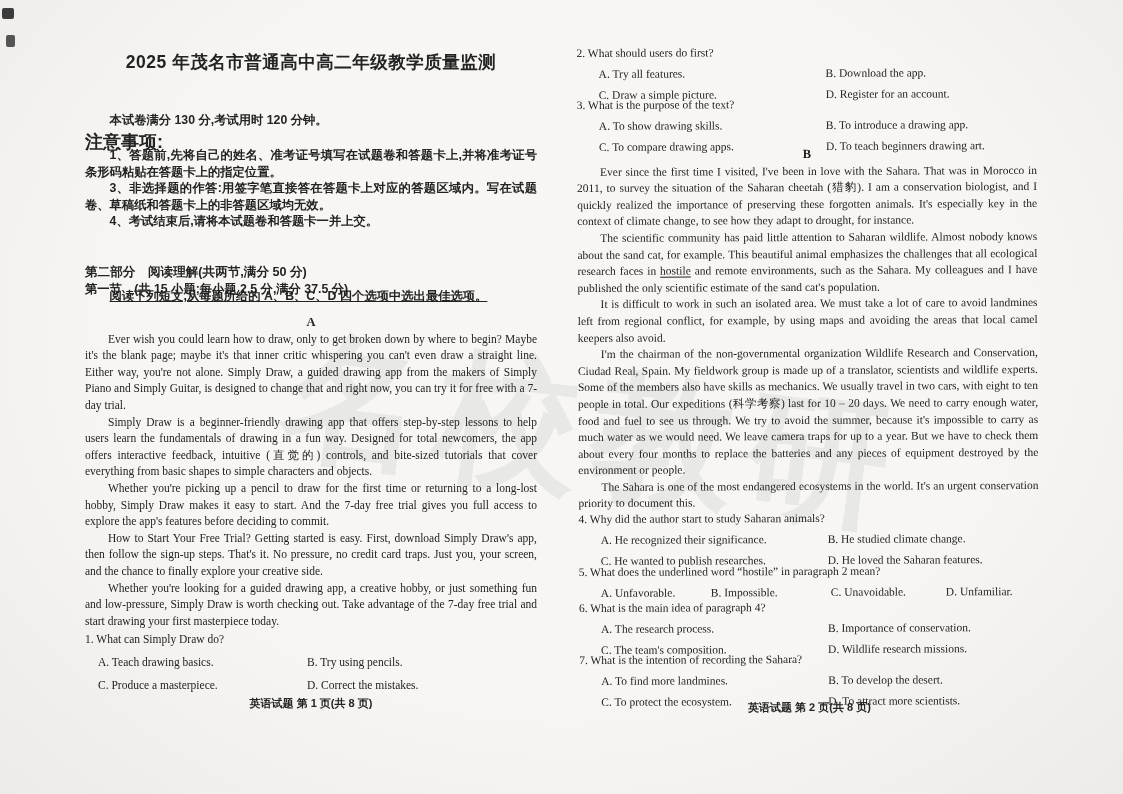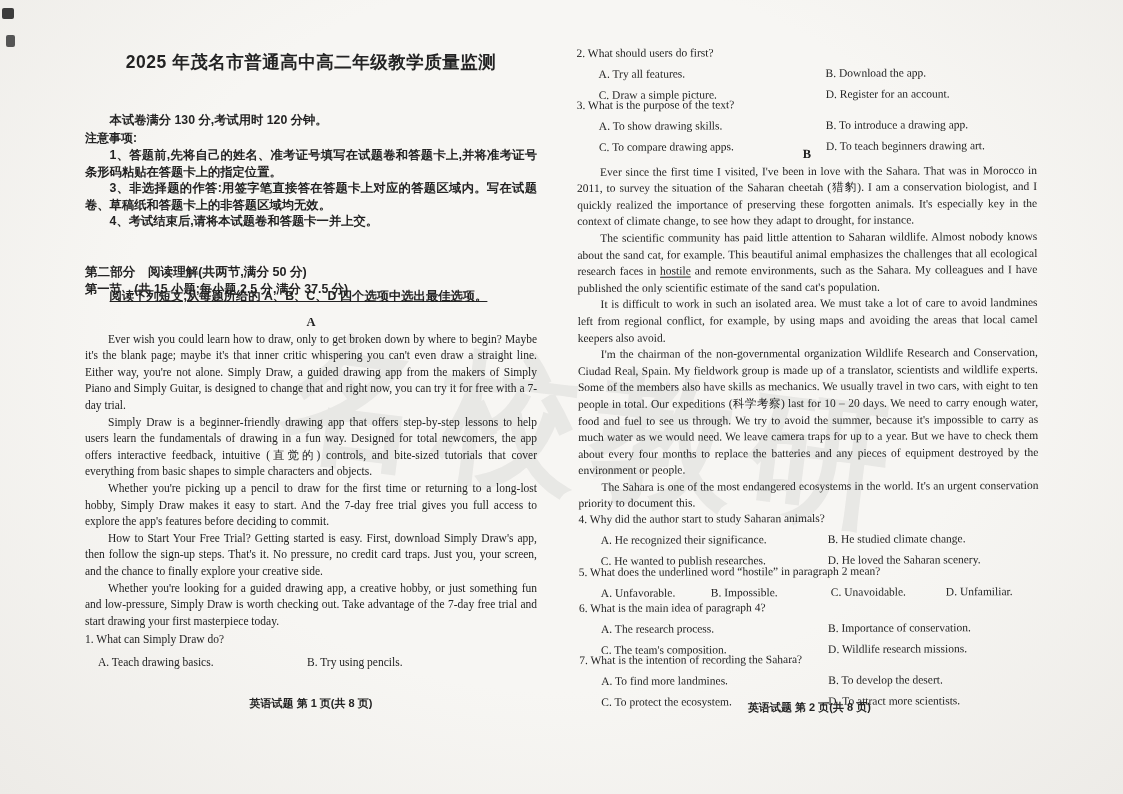--- a/index.html
+++ b/index.html
@@ -26,21 +26,21 @@
   }
   .page{position:absolute;top:0;height:794px;}
   .page-left{left:85px;width:452px;}
   .page-right{left:578px;width:460px;transform:rotate(-0.25deg);}
   .abs{position:absolute;left:0;right:0;}
 
   .cn{font-family:"Liberation Sans","DejaVu Sans",sans-serif;font-weight:700;}
   .title{top:50px;text-align:center;font-size:17.5px;letter-spacing:0.5px;}
   .subtitle{top:90px;text-align:center;font-size:15.5px;letter-spacing:2px;}
   .examinfo{top:112px;font-size:12.3px;text-indent:2em;}
-  .notice-h{top:130px;font-size:12px;}
+  .notice-h{top:130px;font-size:18px;}
   .notices{top:147px;font-size:12.3px;line-height:16.6px;}
   .notices p{margin:0;text-indent:2em;text-align:justify;}
   .part2{top:264px;font-size:12.6px;}
   .sec1{top:281px;font-size:12.3px;}
   .dirs{top:288px;font-size:12.3px;text-indent:2em;text-decoration:underline;}
 
   .plabel{text-align:center;font-weight:700;font-size:12.5px;line-height:16.6px;}
   .passage{font-size:11.5px;line-height:16.6px;}
   .passage p{margin:0;text-indent:2em;text-align:justify;}
   .pA{top:314px;}
@@ -88,20 +88,24 @@
       <p>How to Start Your Free Trial? Getting started is easy. First, download Simply Draw's app, then follow the sign-up steps. That's it. No pressure, no credit card traps. Just you, your screen, and the chance to finally explore your creative side.</p>
       <p>Whether you're looking for a guided drawing app, a creative hobby, or just something fun and low-pressure, Simply Draw is worth checking out. Take advantage of the 7-day free trial and start drawing your first masterpiece today.</p>
     </div>
 
     <div class="abs q q1">
       <p class="stem">1. What can Simply Draw do?</p>
       <div class="optrow">
         <span>A. Teach drawing basics.</span>
         <span>B. Try using pencils.</span>
       </div>
+      <div class="optrow">
+        <span>C. Produce a masterpiece.</span>
+        <span>D. Correct the mistakes.</span>
+      </div>
     </div>
 
     <div class="abs footer cn f1">英语试题 第 1 页(共 8 页)</div>
   </div>
 
   <div class="page page-right">
     <div class="abs q q2">
       <p class="stem">2. What should users do first?</p>
       <div class="optrow">
         <span>A. Try all features.</span>
@@ -135,21 +139,21 @@
     </div>
 
     <div class="abs q q4">
       <p class="stem">4. Why did the author start to study Saharan animals?</p>
       <div class="optrow">
         <span>A. He recognized their significance.</span>
         <span>B. He studied climate change.</span>
       </div>
       <div class="optrow">
         <span>C. He wanted to publish researches.</span>
-        <span>D. He loved the Saharan scenery.</span>
+        <span>D. He loved the Saharan features.</span>
       </div>
     </div>
 
     <div class="abs q q5">
       <p class="stem">5. What does the underlined word “hostile” in paragraph 2 mean?</p>
       <div class="optrow row4">
         <span>A. Unfavorable.</span>
         <span>B. Impossible.</span>
         <span>C. Unavoidable.</span>
         <span>D. Unfamiliar.</span>

